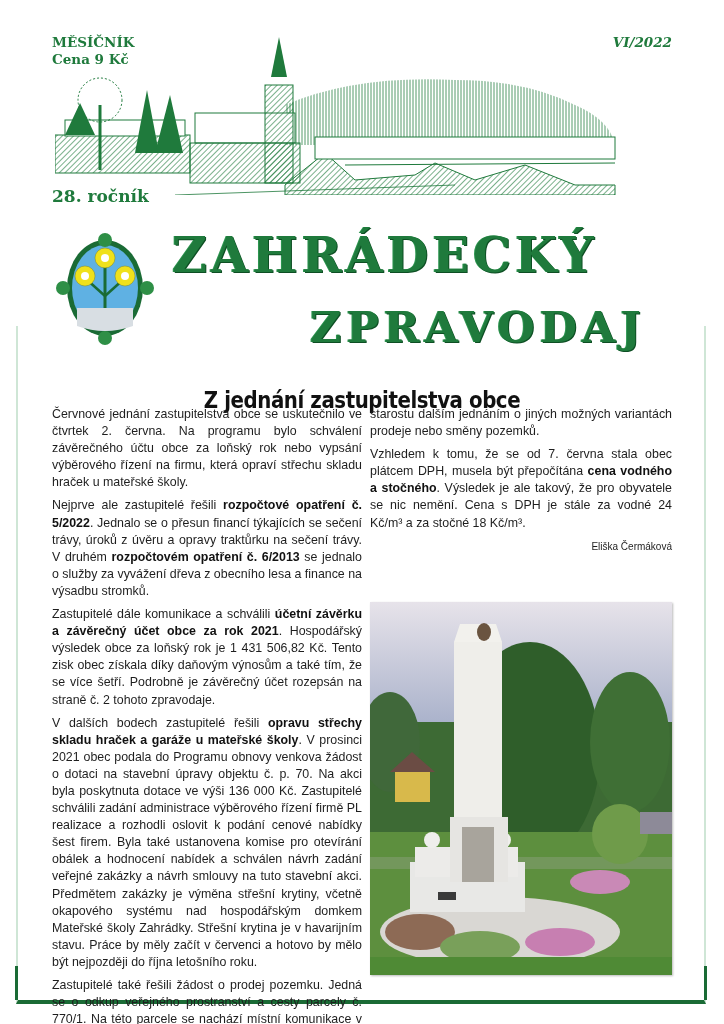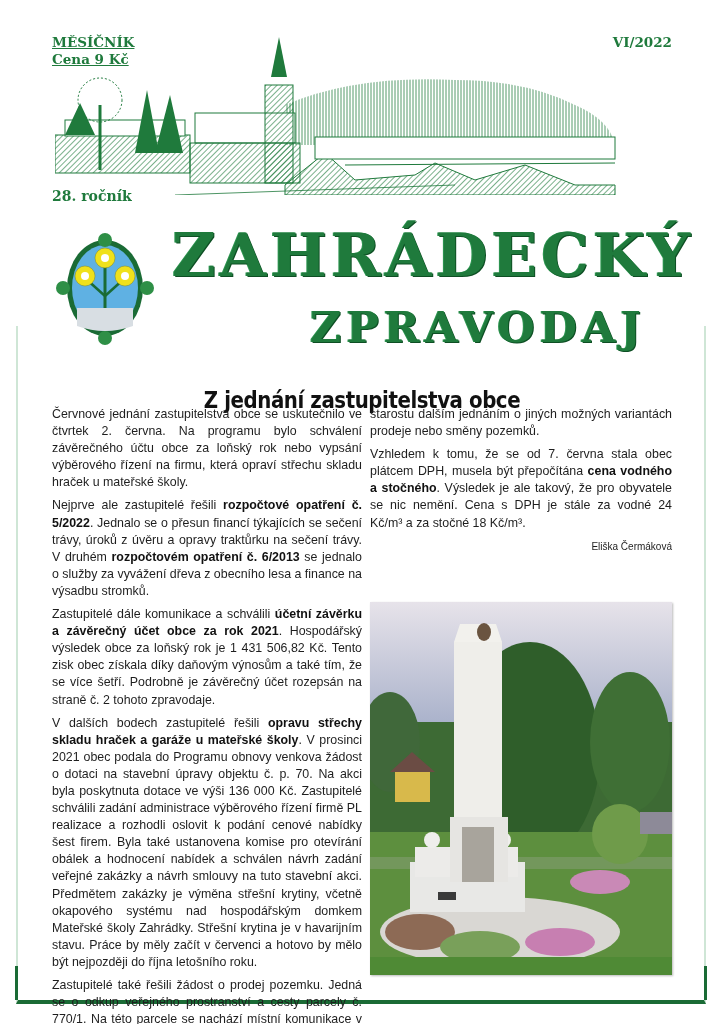--- a/index.html
+++ b/index.html
@@ -1,24 +1,24 @@
 <!DOCTYPE html>
 <html><head>
 <meta charset="utf-8">
 <style>
   html, body { margin: 0; padding: 0; background: #ffffff; }
   body { width: 724px; height: 1024px; position: relative; overflow: hidden; font-family: "Liberation Sans", sans-serif; color: #1a1a1a; }
   .masthead-meta { position: absolute; font-family: "DejaVu Serif", serif; font-weight: bold; color: #1f7a3c; font-size: 13.5px; line-height: 17px; }
-  #meta-left { left: 52px; top: 34px; text-decoration: underline; }
-  #meta-right { right: 52px; top: 34px; }
-  #volume { left: 52px; top: 188px; font-size: 14px; }
+  #meta-left { left: 52px; top: 34px; }
+  #meta-right { right: 52px; top: 34px; font-style: italic; }
+  #volume { left: 52px; top: 188px; font-size: 17px; }
   .illustration { position: absolute; left: 55px; top: 35px; width: 590px; height: 160px; }
   .crest { position: absolute; left: 55px; top: 230px; width: 100px; height: 120px; }
   .title-line { position: absolute; font-family: "DejaVu Serif", serif; font-weight: bold; color: #1f7a3c; letter-spacing: 3px; text-shadow: 1px 1px 0 #0e4f24, -1px 0 0 #2e9651; }
-  #title1 { left: 172px; top: 222px; font-size: 60px; line-height: 66px; letter-spacing: 4px; }
+  #title1 { left: 172px; top: 222px; font-size: 48px; line-height: 66px; letter-spacing: 4px; }
   #title2 { left: 310px; top: 298px; font-size: 43px; line-height: 58px; letter-spacing: 5px; }
   .frame { position: absolute; left: 16px; top: 326px; width: 690px; height: 678px; border-left: 2px solid #cfe6d6; border-right: 2px solid #cfe6d6; border-bottom: 4px solid #1a6b35; box-sizing: border-box; }
   .frame::before, .frame::after { content: ""; position: absolute; top: 0; bottom: 0; width: 3px; background: #1a6b35; }
   .frame::before { left: -3px; top: 640px; }
   .frame::after { right: -3px; top: 640px; }
   .headline { position: absolute; left: 0; width: 724px; top: 372px; text-align: center; font-family: "DejaVu Sans", sans-serif; font-weight: bold; font-size: 23px; letter-spacing: -0.5px; color: #111; transform: scaleX(0.86); }
   .col { position: absolute; font-family: "Liberation Sans", sans-serif; font-size: 12.4px; line-height: 17.1px; text-align: justify; hyphens: manual; color: #1e1e1e; }
   #col-left { left: 52px; top: 406px; width: 310px; }
   #col-right { left: 370px; top: 406px; width: 302px; }
   .col p { margin: 0 0 6px 0; }

